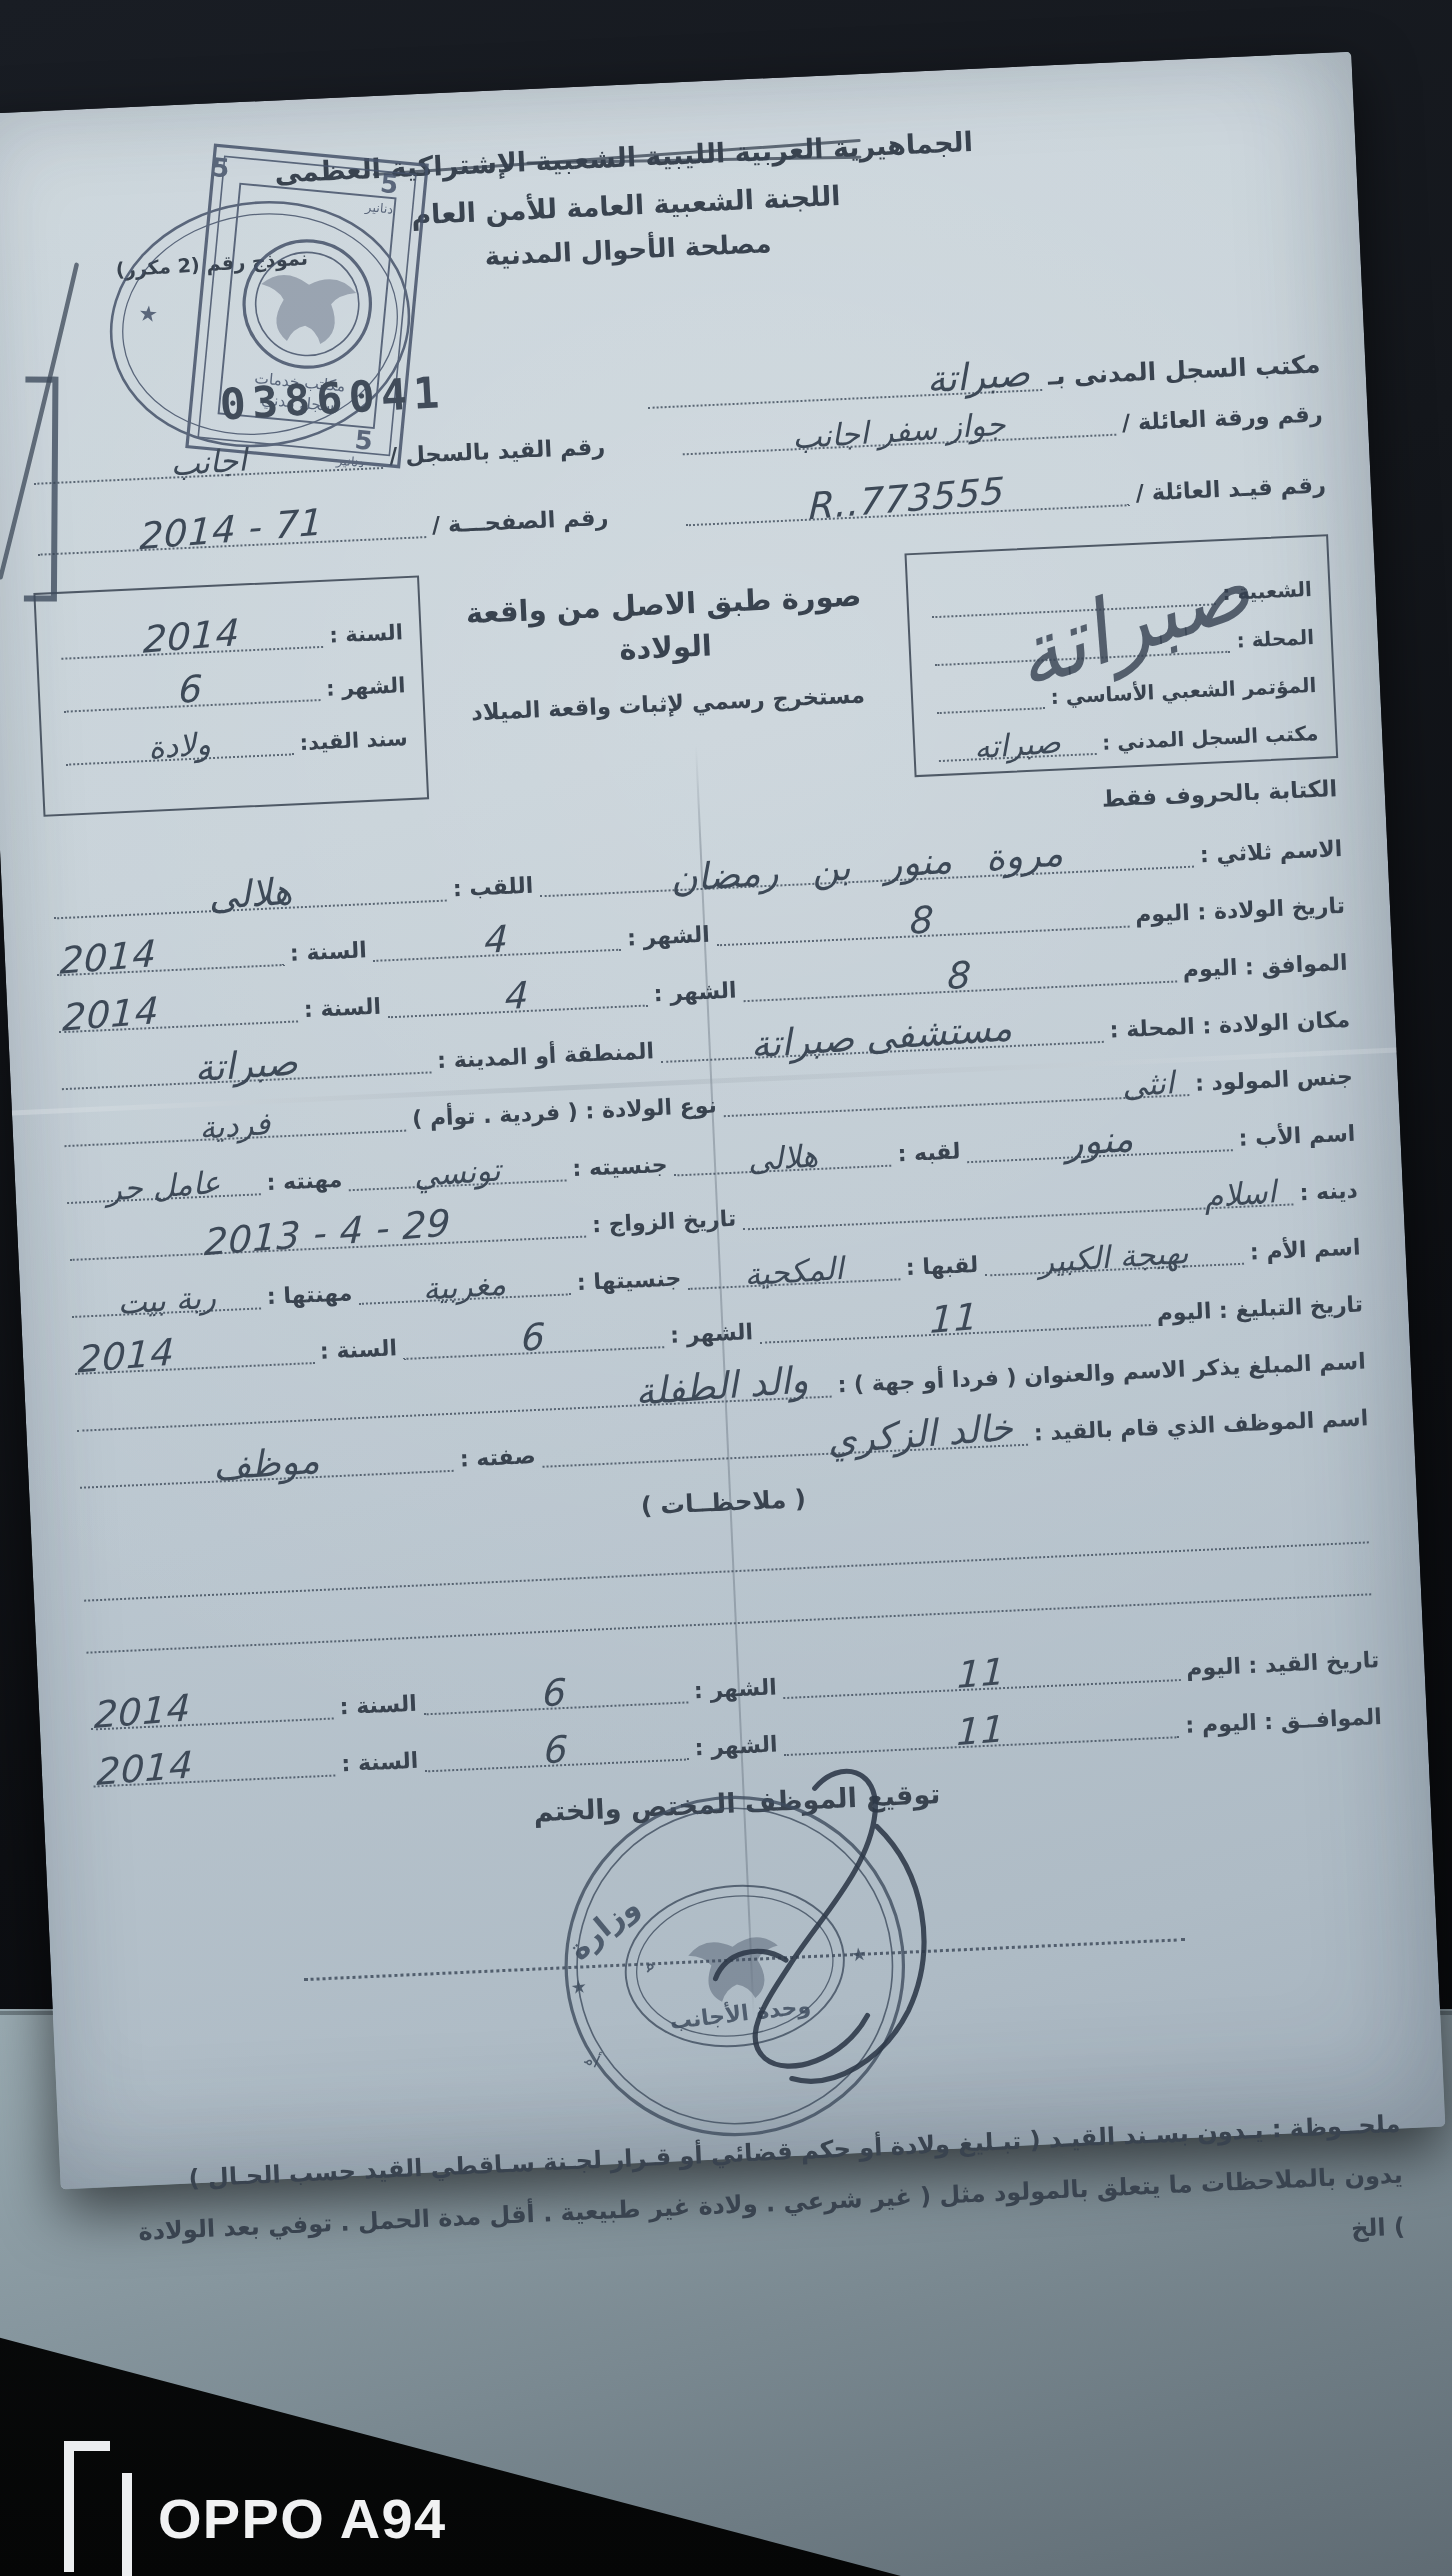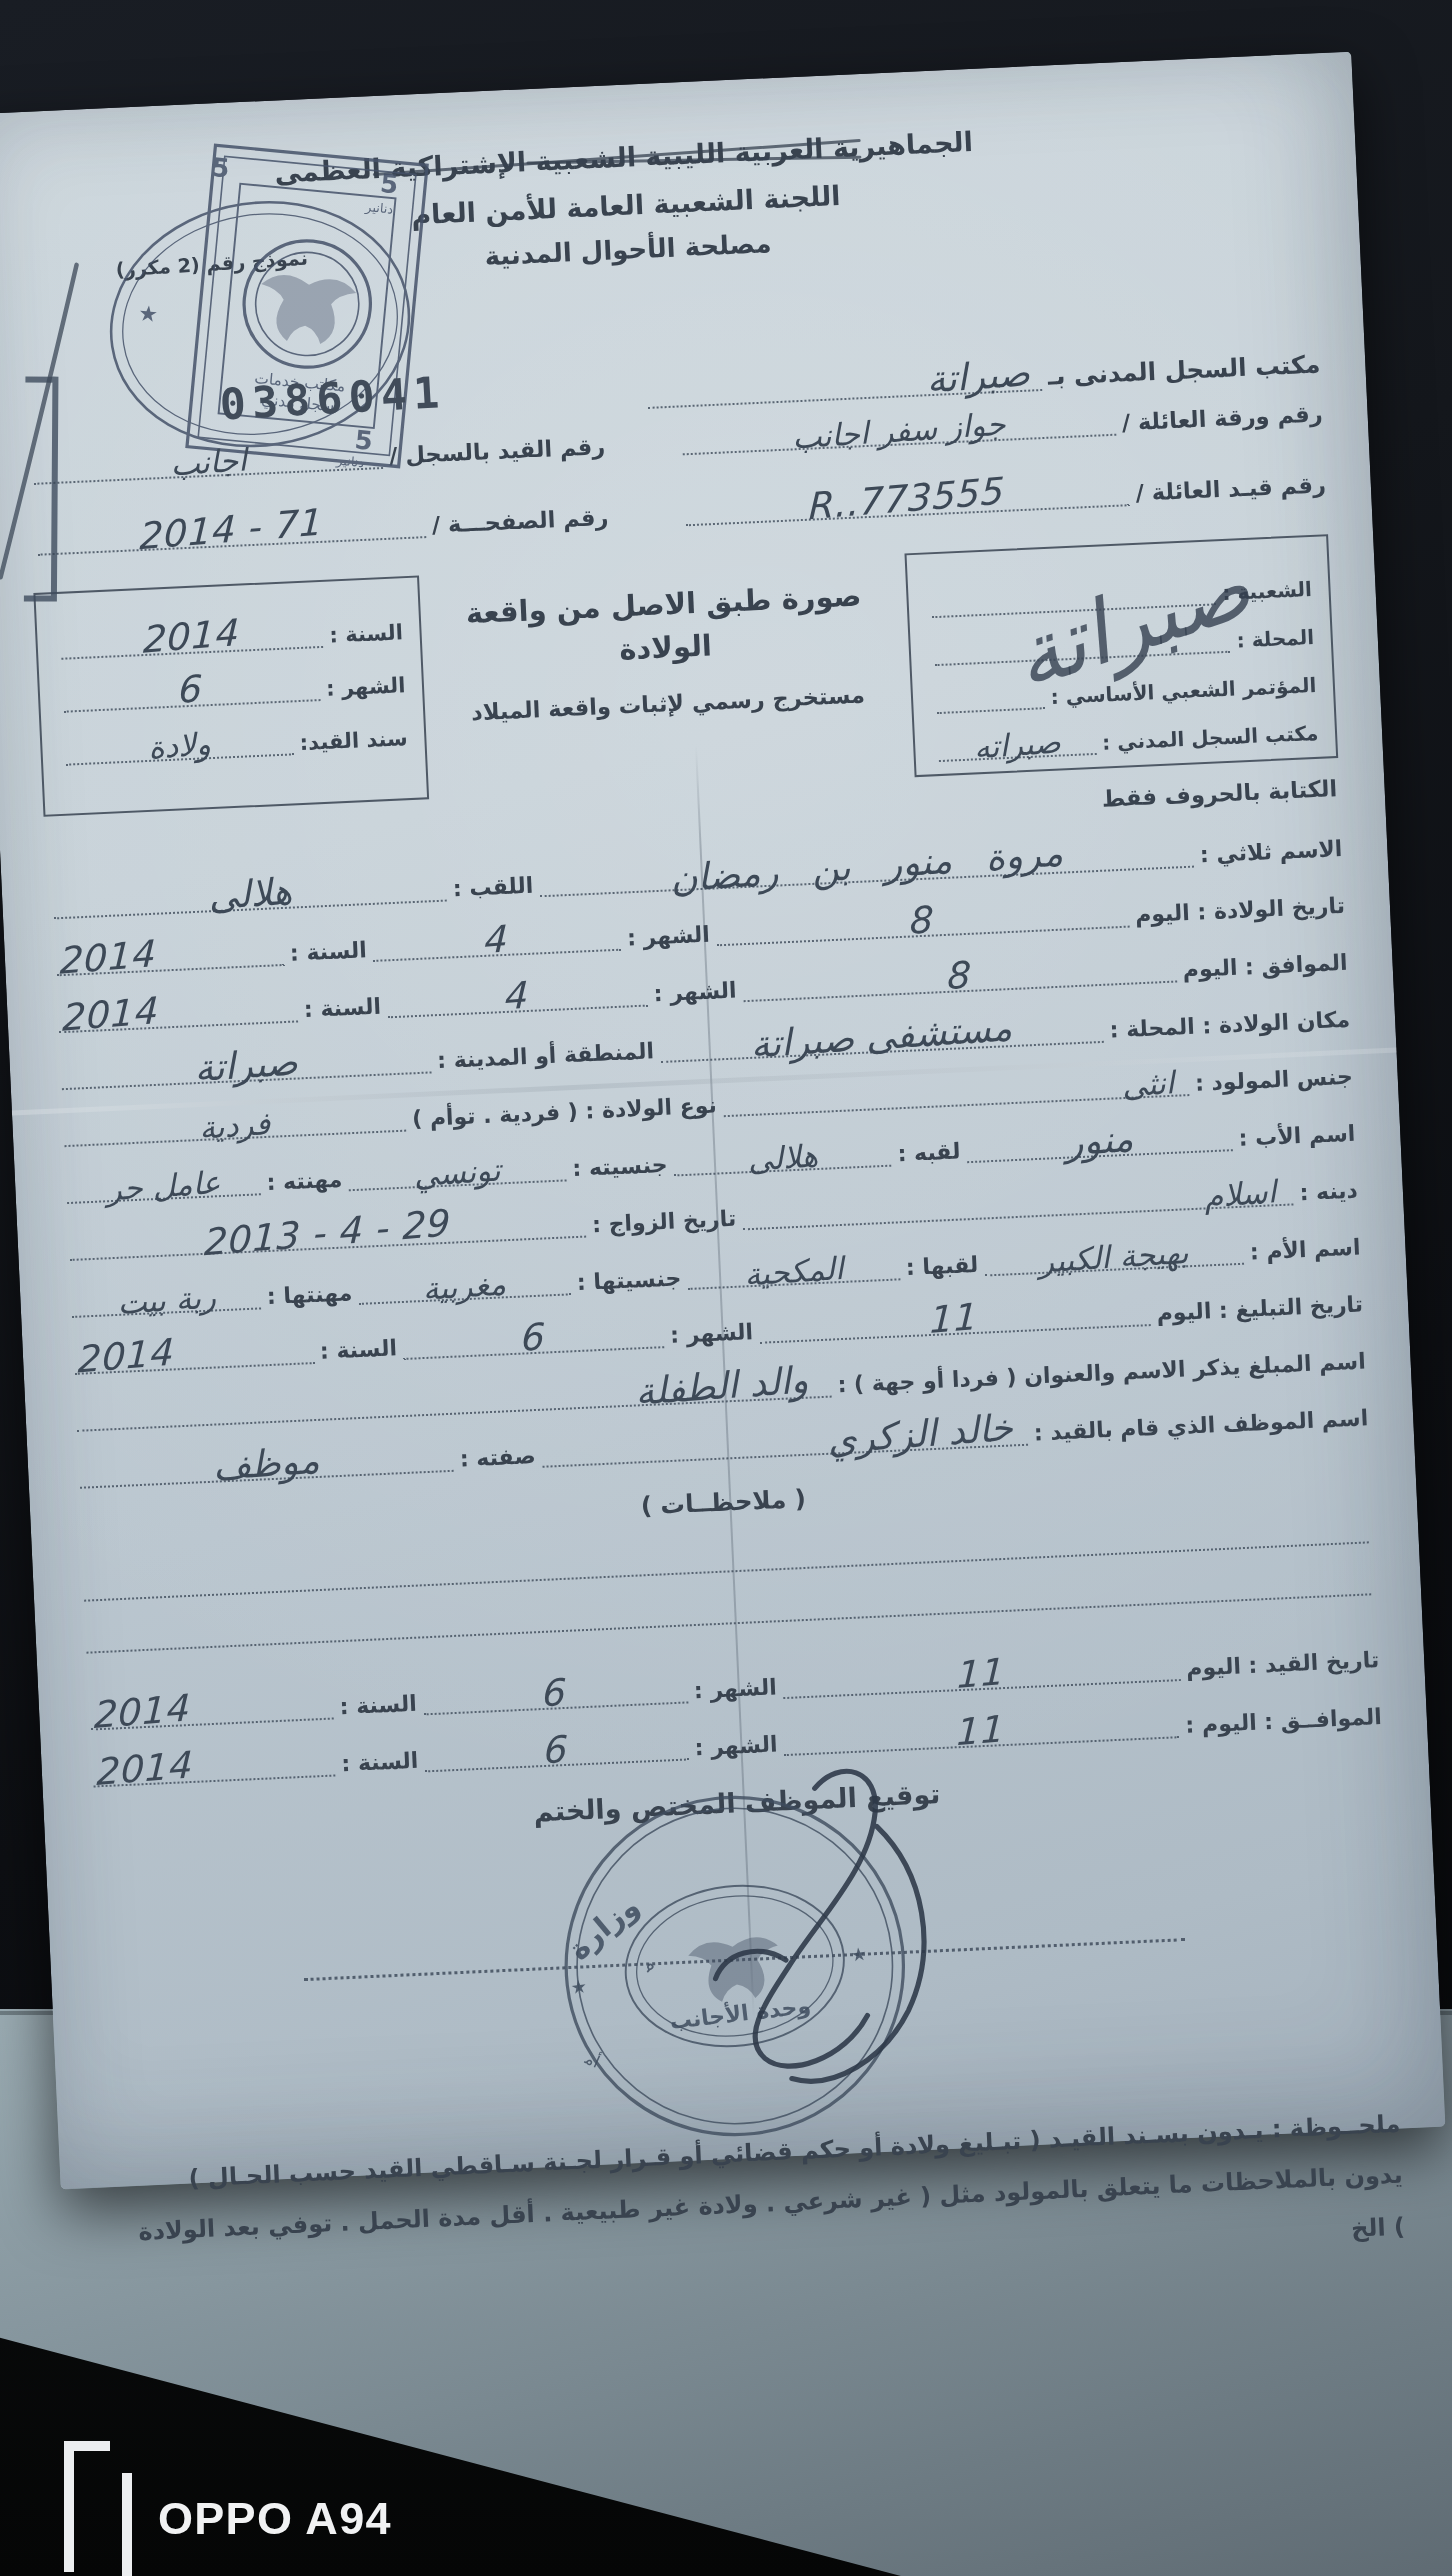--- a/index.html
+++ b/index.html
@@ -84,21 +84,21 @@
   .crease-v{position:absolute;left:50.4%;top:663px;height:1275px;width:2.6px;
         background:linear-gradient(180deg,transparent,rgba(66,78,92,.30) 8%,rgba(66,78,92,.30) 92%,transparent);}
   .crease-h{position:absolute;left:0;top:997px;width:100%;height:4.5px;opacity:.5;
         background:linear-gradient(90deg,rgba(255,255,255,.45),rgba(110,122,134,.35) 40%,rgba(255,255,255,.35));}
   .pen-mark{position:absolute;left:-5.2px;top:129px;}
   
   .watermark{position:absolute;left:64px;top:2441px;display:flex;align-items:center;gap:23px;z-index:5;}
   .oppo-logo{position:relative;width:71px;height:155px;}
   .lgA{position:absolute;left:0;top:0;width:36px;height:121px;border-left:10.3px solid #eceef0;border-top:10.3px solid #eceef0;}
   .lgB{position:absolute;left:24.5px;top:32px;width:33px;height:117px;border-right:10.3px solid #eceef0;border-bottom:10.3px solid #eceef0;}
-  .wm-text{color:#f1f2f3;font-family:"Liberation Sans",sans-serif;font-size:45px;font-weight:600;letter-spacing:1.3px;}
+  .wm-text{color:#f1f2f3;font-family:"Liberation Sans",sans-serif;font-size:56px;font-weight:600;letter-spacing:1.3px;}
   svg text{font-family:"DejaVu Sans",sans-serif;}
 </style>
 </head>
 <body>
 
 <div class="scene">
   <div class="desk"></div>
   <div class="desk-seam"></div>
   <div class="shadow-tri"></div>
 

